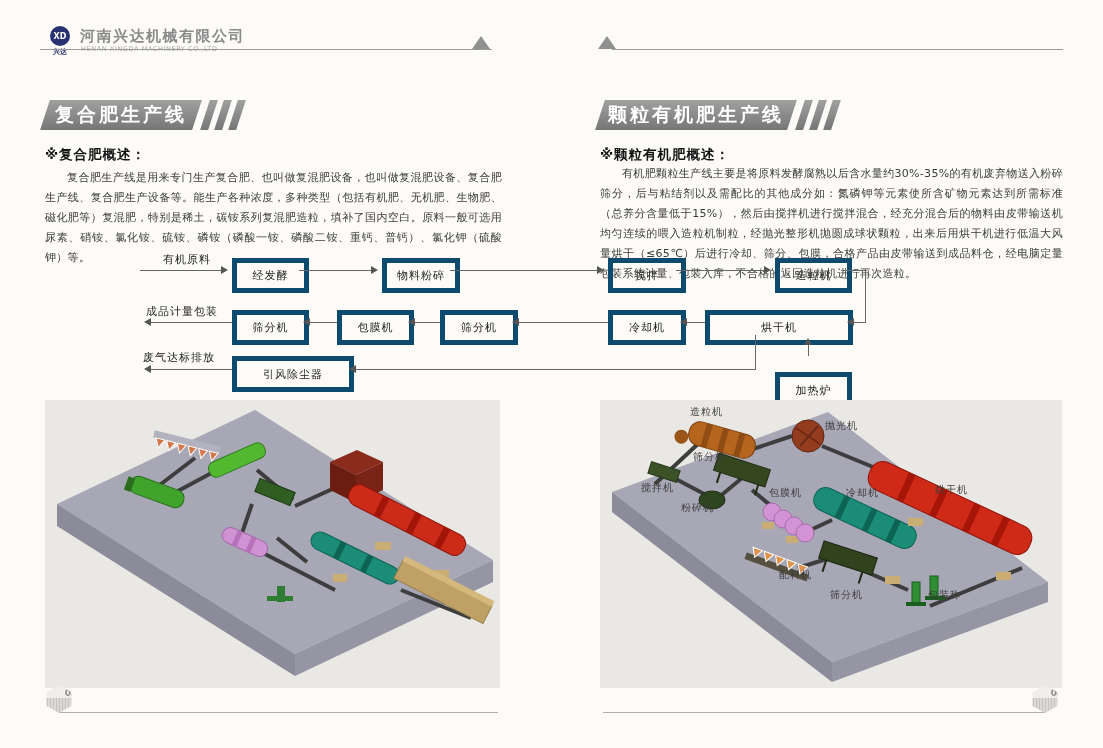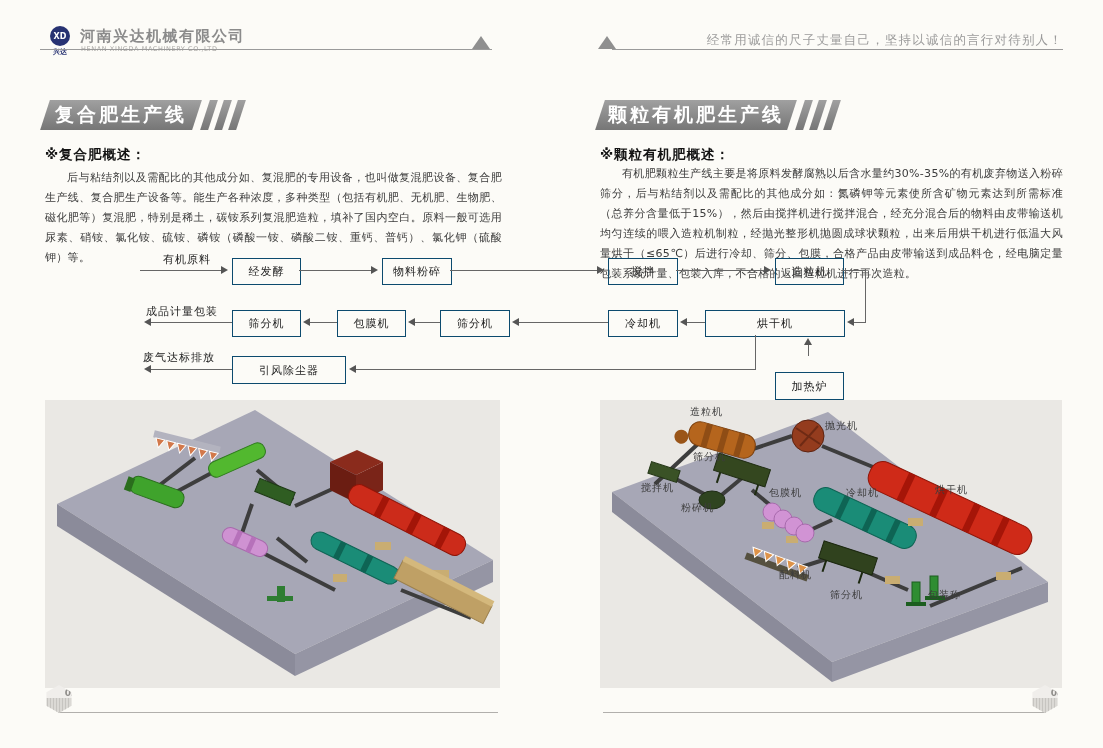--- a/index.html
+++ b/index.html
@@ -18,21 +18,21 @@
 
   
   .banner{position:absolute;top:100px;height:30px;background:linear-gradient(180deg,#a0a0a0,#767676);
     transform:skewX(-18deg);display:flex;align-items:center;justify-content:center;}
   .banner .btxt{transform:skewX(18deg);color:#fff;font-weight:bold;font-size:19px;letter-spacing:3px;white-space:nowrap;}
   .stripe{position:absolute;top:100px;width:8px;height:30px;background:linear-gradient(180deg,#a0a0a0,#767676);transform:skewX(-18deg);}
   .ov-head{position:absolute;font-size:13.5px;font-weight:bold;color:#141414;letter-spacing:1px;}
   .ov-text{position:absolute;font-size:11px;line-height:1.82;color:#3b3b3b;text-align:justify;text-indent:2em;letter-spacing:.3px;}
 
   
-  .fbox{position:absolute;border:1px solid #0c4a6e;display:flex;align-items:center;justify-content:center;
+  .fbox{position:absolute;border:5px solid #0c4a6e;display:flex;align-items:center;justify-content:center;
     font-size:11px;color:#222;letter-spacing:1px;background:transparent;}
   .flabel{position:absolute;font-size:11px;color:#222;letter-spacing:1px;}
   .fl{position:absolute;background:#666;}
   .ah{position:absolute;width:0;height:0;border:4px solid transparent;}
   .ahr{border-left:7px solid #555;}
   .ahl{border-right:7px solid #555;}
   .ahu{border-bottom:7px solid #555;}
 
   
   .illu{position:absolute;width:455px;height:288px;}
@@ -53,30 +53,29 @@
 <div class="page">
 
   <div class="logo-circle">XD</div>
   <div class="logo-sub">兴达</div>
   <div class="company-cn">河南兴达机械有限公司</div>
   <div class="company-en">HENAN XINGDA MACHINERY CO.,LTD</div>
   <div class="hline" style="left:40px;width:452px;"></div>
   <div class="htri" style="left:472px;"></div>
   <div class="htri" style="left:598px;"></div>
   <div class="hline" style="left:612px;width:451px;"></div>
-  <div class="slogan">经常用诚信的尺子丈量自己，坚持以诚信的言行对待别人！</div>
 
   <div class="banner" style="left:45px;width:152px;">
     <span class="btxt">复合肥生产线</span>
   </div>
   <div class="stripe" style="left:205px;"></div>
   <div class="stripe" style="left:219px;"></div>
   <div class="stripe" style="left:233px;"></div>
   <div class="ov-head" style="left:45px;top:146px;">※复合肥概述：</div>
-  <div class="ov-text" style="left:45px;top:168px;width:457px;">后与粘结剂以及需配比的其他成分如、复混肥的专用设备，也叫做复混肥设备、复合肥生产线、复合肥生产设备等。能生产各种浓度，多种类型（包括有机肥、无机肥、生物肥、磁化肥等）复混肥，特别是稀土，碳铵系列复混肥造粒，填补了国内空白。原料一般可选用尿素、硝铵、氯化铵、硫铵、磷铵（磷酸一铵、磷酸二铵、重钙、普钙）、氯化钾（硫酸钾）等。</div>
+  <div class="ov-text" style="left:45px;top:168px;width:457px;">复合肥生产线是用来专门生产复合肥、也叫做复混肥设备，也叫做复混肥设备、复合肥生产线、复合肥生产设备等。能生产各种浓度，多种类型（包括有机肥、无机肥、生物肥、磁化肥等）复混肥，特别是稀土，碳铵系列复混肥造粒，填补了国内空白。原料一般可选用尿素、硝铵、氯化铵、硫铵、磷铵（磷酸一铵、磷酸二铵、重钙、普钙）、氯化钾（硫酸钾）等。</div>
 
   <div class="banner" style="left:600px;width:192px;">
     <span class="btxt">颗粒有机肥生产线</span>
   </div>
   <div class="stripe" style="left:800px;"></div>
   <div class="stripe" style="left:814px;"></div>
   <div class="stripe" style="left:828px;"></div>
   <div class="ov-head" style="left:600px;top:146px;">※颗粒有机肥概述：</div>
   <div class="ov-text" style="left:600px;top:164px;width:463px;">有机肥颗粒生产线主要是将原料发酵腐熟以后含水量约30%-35%的有机废弃物送入粉碎筛分，后与粘结剂以及需配比的其他成分如：氮磷钾等元素使所含矿物元素达到所需标准（总养分含量低于15%），然后由搅拌机进行搅拌混合，经充分混合后的物料由皮带输送机均匀连续的喂入造粒机制粒，经抛光整形机抛圆成球状颗粒，出来后用烘干机进行低温大风量烘干（≤65℃）后进行冷却、筛分、包膜，合格产品由皮带输送到成品料仓，经电脑定量包装系统计量、包装入库，不合格的返回造粒机进行再次造粒。</div>
 

